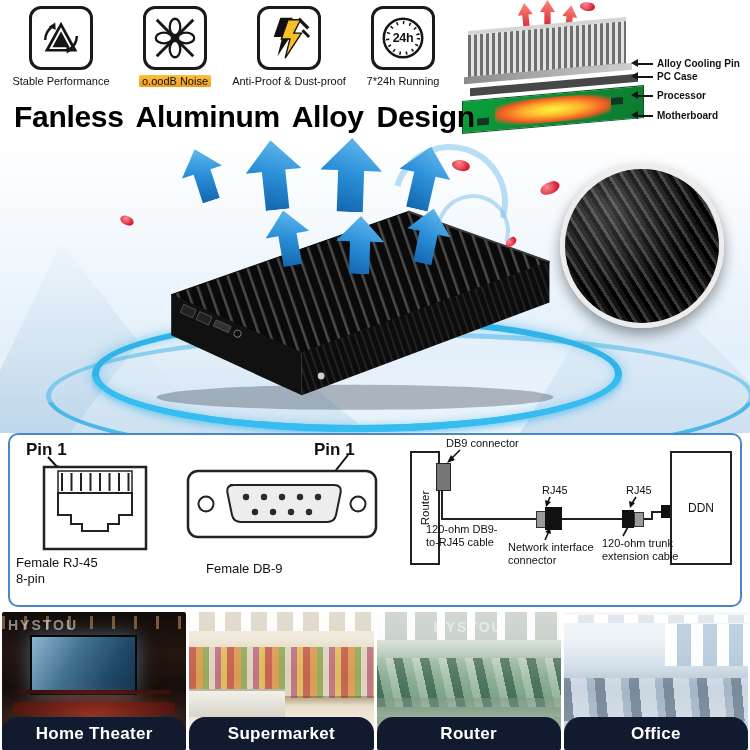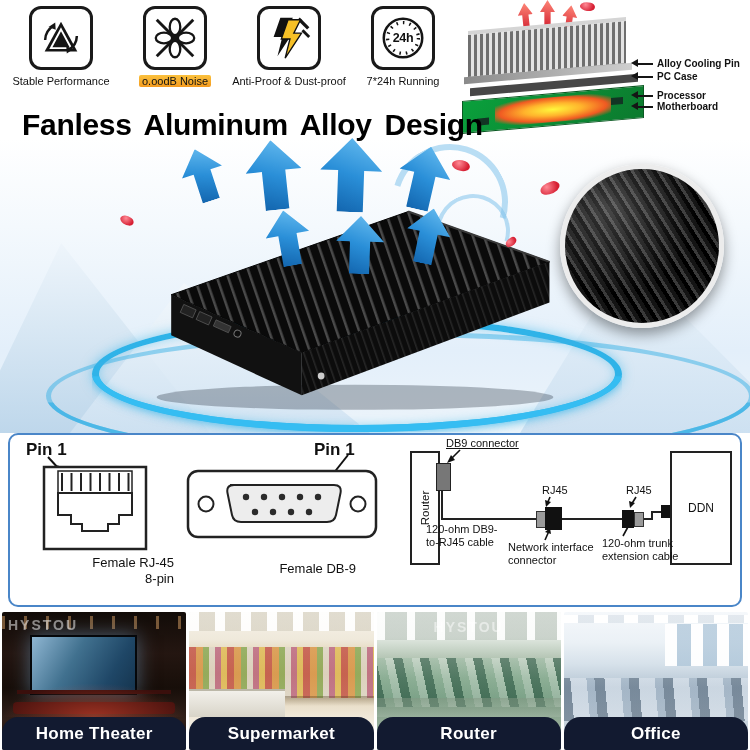--- a/index.html
+++ b/index.html
@@ -29,27 +29,27 @@
   .hs-base{position:absolute;left:4px;top:70px;width:168px;height:7px;transform:skewY(-5deg);
            background:linear-gradient(90deg,#8a8a8a,#cfcfcf);}
   .case-slab{position:absolute;left:10px;top:81px;width:168px;height:8px;transform:skewY(-5deg);background:#474747;}
   .pcb{position:absolute;left:2px;top:93px;width:180px;height:31px;transform:skewY(-5deg);
        background:linear-gradient(135deg,#0aa03c,#0c7a2e);border:1px solid #0a5a22;overflow:hidden;}
   .thermal{position:absolute;left:18%;top:10%;width:64%;height:80%;
            background:radial-gradient(ellipse at 50% 50%,#fff73c 0%,#ffb32c 35%,#f05a22 65%,rgba(20,120,50,0) 85%);}
   .chip{position:absolute;width:12px;height:7px;background:#123524;}
   .cool-labels{position:absolute;left:178px;top:58px;display:flex;flex-direction:column;}
   .cool-row{display:flex;align-items:center;gap:4px;font-size:10px;font-weight:700;white-space:nowrap;}
-  .cr1{margin-bottom:2px;} .cr2{margin-bottom:8px;} .cr3{align-items:center;}
+  .cr1{margin-bottom:2px;} .cr2{margin-bottom:8px;} .cr3{margin-bottom:9px;align-items:center;}
   .ptr{position:relative;width:15px;height:2px;background:#151515;flex:0 0 auto;}
   .ptr::before{content:"";position:absolute;left:-7px;top:-3.5px;border-top:4.5px solid transparent;
                border-bottom:4.5px solid transparent;border-right:7px solid #151515;}
 
   
-  .headline{position:absolute;left:14px;top:100px;margin:8px;font-size:30px;font-weight:800;
+  .headline{position:absolute;left:14px;top:100px;margin:0;font-size:30px;font-weight:800;
             letter-spacing:-.3px;word-spacing:5px;color:#000;z-index:8;}
 
   
   .hero{position:absolute;left:0;top:138px;width:750px;height:295px;overflow:hidden;
         background:linear-gradient(180deg,#ffffff 0%,#f4f9fd 30%,#e3effa 72%,#ecf4fa 100%);}
   .mtn{position:absolute;bottom:0;clip-path:polygon(0 100%,38% 0,100% 100%);}
   .m1{left:-30px;width:240px;height:190px;background:linear-gradient(180deg,#eef5fb,#bed7eb);}
   .m2{left:70px;width:300px;height:150px;background:linear-gradient(180deg,#f3f8fc,#cfe2f2);opacity:.9;}
   .m3{right:-50px;width:280px;height:175px;background:linear-gradient(180deg,#eff6fb,#c6dcef);opacity:.8;}
   .splash{position:absolute;border:6px solid rgba(130,195,235,.55);border-radius:50%;
@@ -89,38 +89,38 @@
   .p5{position:absolute;left:120px;top:2px;width:15px;height:9px;transform:rotate(15deg);}
 
   
   .panel{position:absolute;left:8px;top:433px;width:730px;height:170px;background:#fff;
          border:2.5px solid #4a86c8;border-radius:10px;z-index:9;}
   .pin-label{position:absolute;font-size:17px;font-weight:700;}
   .pin-rj45{left:16px;top:5px;}
   .pin-db9{left:304px;top:5px;}
   .rj45-svg{position:absolute;left:20px;top:20px;width:130px;height:100px;}
   .db9-svg{position:absolute;left:172px;top:14px;width:200px;height:104px;}
-  .caption{position:absolute;font-size:13px;text-align:right;line-height:1.25;}
+  .caption{position:absolute;font-size:13px;text-align:left;line-height:1.25;}
   .cap-rj45{left:6px;top:120px;width:158px;}
   .cap-db9{left:196px;top:126px;width:150px;}
   .network{position:absolute;left:388px;top:2px;width:340px;height:164px;font-size:11px;}
   .net-svg{position:absolute;inset:0;width:340px;height:164px;}
   .router-box{position:absolute;left:12px;top:14px;width:26px;height:110px;border:2px solid #222;
          display:flex;align-items:center;justify-content:center;background:#fff;}
   .router-box span{transform:rotate(-90deg);white-space:nowrap;font-size:11.5px;}
   .db9-shape{position:absolute;left:38px;top:26px;width:13px;height:26px;background:#777;border:1.5px solid #222;}
   .ddn-box{position:absolute;left:272px;top:14px;width:58px;height:110px;border:2px solid #222;
          display:flex;align-items:center;justify-content:center;font-size:12px;background:#fff;}
   .ddn-port{position:absolute;left:263px;top:68px;width:10px;height:13px;background:#111;}
   .rj-gray{position:absolute;background:#9a9a9a;border:1px solid #333;}
   .rj-black{position:absolute;background:#111;}
   .g1{left:138px;top:74px;width:9px;height:15px;} .b1{left:147px;top:70px;width:17px;height:23px;}
   .b2{left:224px;top:73px;width:12px;height:18px;} .g2{left:236px;top:75px;width:8px;height:13px;}
   .net-label{position:absolute;line-height:1.15;}
-  .lbl-db9conn{left:48px;top:0;text-decoration:underline;}
+  .lbl-db9conn{left:48px;top:0;}
   .lbl-rj45a{left:144px;top:47px;}
   .lbl-rj45b{left:228px;top:47px;}
   .lbl-cable1{left:28px;top:86px;width:78px;}
   .lbl-nic{left:110px;top:104px;width:96px;}
   .lbl-cable2{left:204px;top:100px;width:92px;}
 
   
   .scenes{position:absolute;left:0;top:612px;width:750px;height:138px;display:flex;gap:3px;padding:0 2px;box-sizing:border-box;}
   .scene{position:relative;flex:1;overflow:hidden;border-radius:2px;padding-left:10px;}
   .layer{position:absolute;inset:0;}

